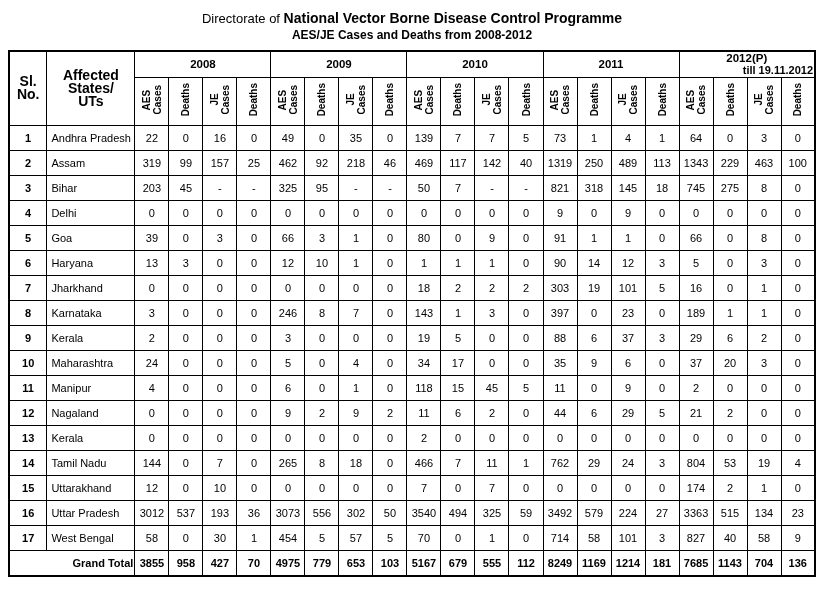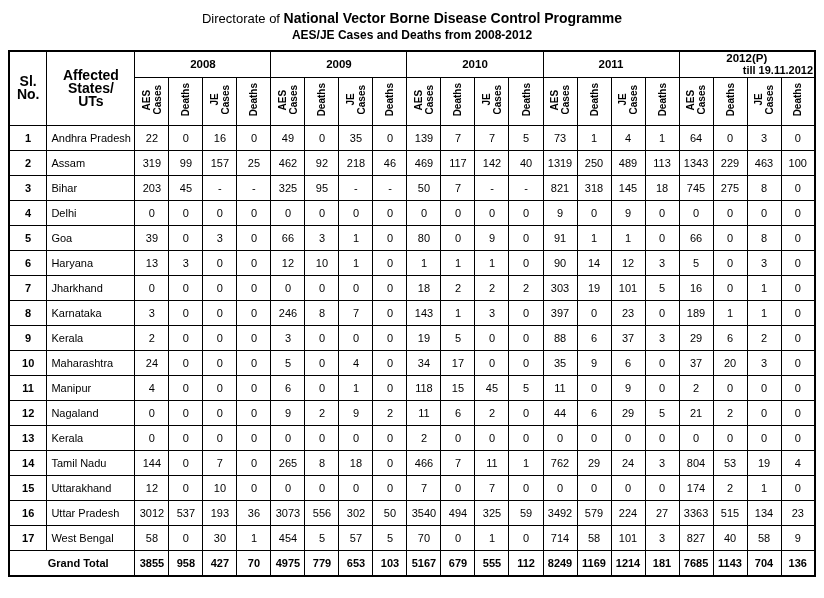--- a/index.html
+++ b/index.html
@@ -40,21 +40,21 @@
     transform: rotate(180deg);
     white-space: pre;
     font-weight: bold;
     font-size: 10px;
     line-height: 11px;
   }
   tbody td { height: 25px; }
   td.sl { font-weight: bold; }
   td.state { text-align: left; padding-left: 4px; font-weight: normal; white-space: nowrap; }
   tr.total td { height: 26px; font-weight: bold; }
-  tr.total td.label { text-align: center; padding-left: 13px; }
+  tr.total td.label { text-align: right; padding-left: 13px; }
   .footer {
     margin: 3px 10px 0 10px;
     font-size: 11.5px;
     font-style: italic;
     font-weight: bold;
     white-space: nowrap;
   }
 </style>
 </head>
 <body>

